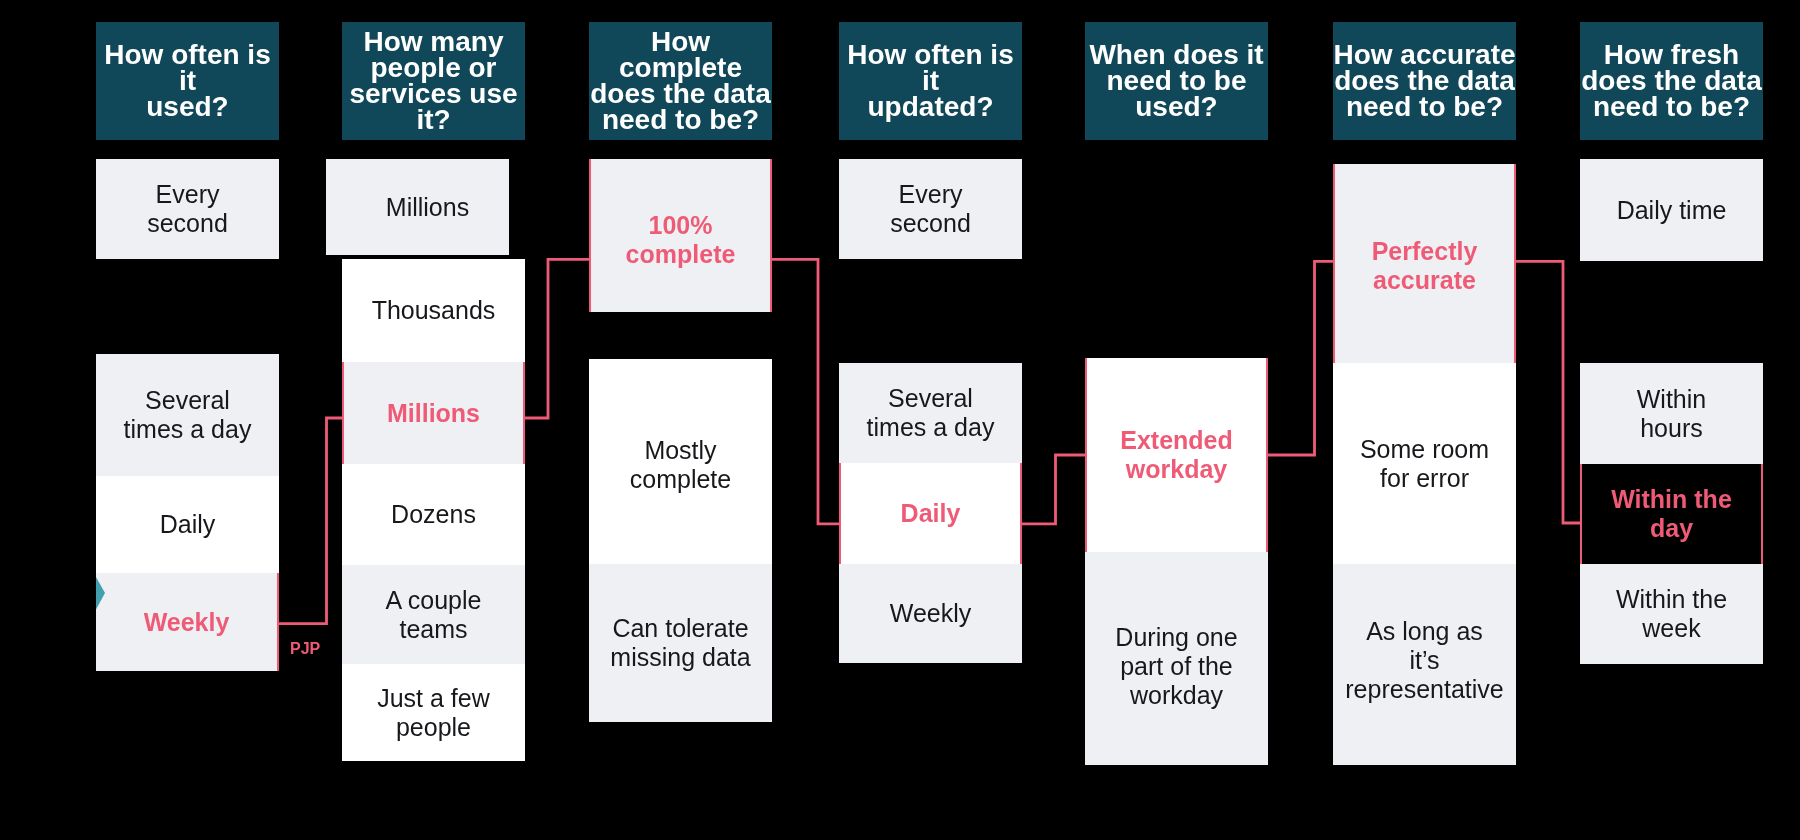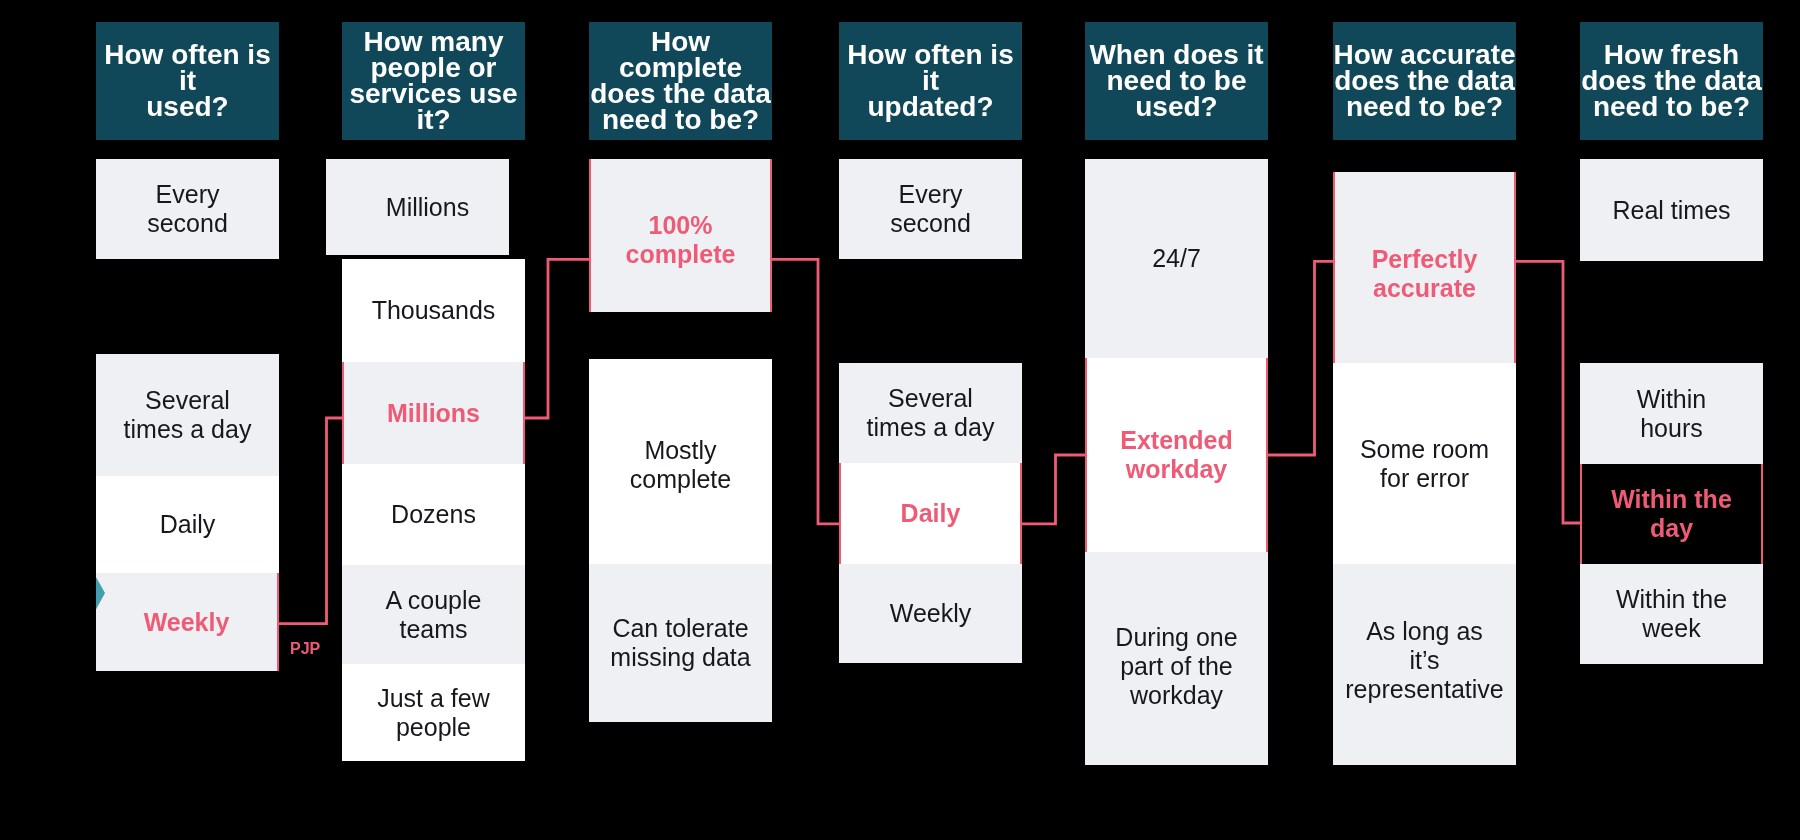--- a/index.html
+++ b/index.html
@@ -41,29 +41,28 @@
 
   <div class="box g pk blr" style="left:589px;top:159px;height:153px;padding-top:9px;">100%<br>complete</div>
   <div class="box w" style="left:589px;top:359px;height:205px;padding-top:6px;">Mostly<br>complete</div>
   <div class="box g" style="left:589px;top:564px;height:158px;">Can tolerate<br>missing data</div>
 
   <div class="box g" style="left:839px;top:159px;height:100px;">Every<br>second</div>
   <div class="box g" style="left:839px;top:363px;height:100px;">Several<br>times a day</div>
   <div class="box w pk blr" style="left:839px;top:463px;height:101px;">Daily</div>
   <div class="box g" style="left:839px;top:564px;height:99px;">Weekly</div>
 
-  <div class="box g" style="left:1085px;top:159px;height:199px;">24/7</div>
   <div class="box w pk blr" style="left:1085px;top:358px;height:194px;">Extended<br>workday</div>
   <div class="box g" style="left:1085px;top:552px;height:213px;padding-top:16px;">During one<br>part of the<br>workday</div>
 
-  <div class="box g pk blr" style="left:1333px;top:172px;height:203px;">Perfectly<br>accurate</div>
+  <div class="box g pk blr" style="left:1333px;top:164px;height:203px;">Perfectly<br>accurate</div>
   <div class="box w" style="left:1333px;top:363px;height:201px;">Some room<br>for error</div>
   <div class="box g" style="left:1333px;top:564px;height:201px;padding-bottom:8px;">As long as<br>it’s<br>representative</div>
 
-  <div class="box g" style="left:1580px;top:159px;height:102px;">Real times</div>
+  <div class="box g" style="left:1580px;top:159px;height:102px;">Daily time</div>
   <div class="box g" style="left:1580px;top:363px;height:101px;">Within<br>hours</div>
   <div class="box pk blr" style="left:1580px;top:464px;height:100px;background:#000;">Within the<br>day</div>
   <div class="box g" style="left:1580px;top:564px;height:100px;">Within the<br>week</div>
 
   <svg width="1800" height="840" viewBox="0 0 1800 840">
     <g fill="none" stroke="#ef5b76" stroke-width="2.8">
       <path d="M 277 623.6 H 326.5 V 418 H 342"></path>
       <path d="M 525 418 H 548 V 259.3 H 589"></path>
       <path d="M 772 259.3 H 818 V 523.8 H 839"></path>
       <path d="M 1022 523.8 H 1055.5 V 455 H 1085"></path>

